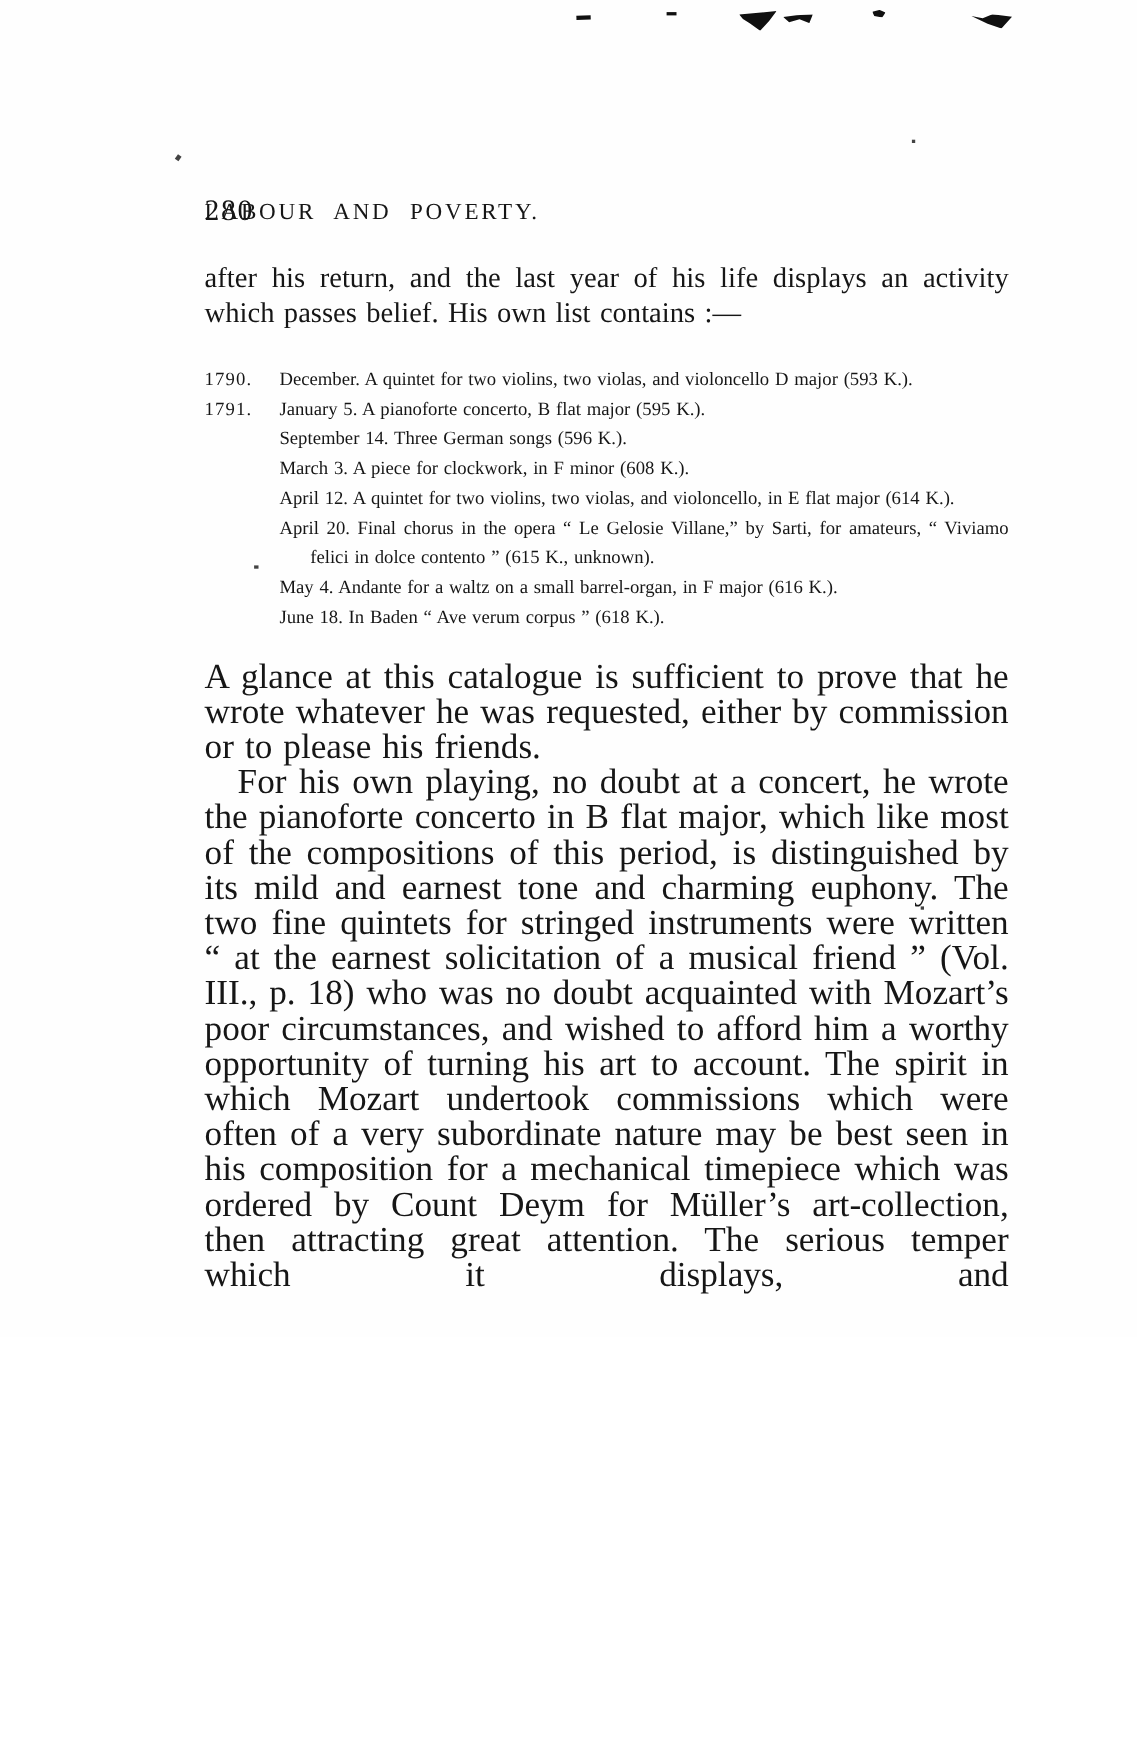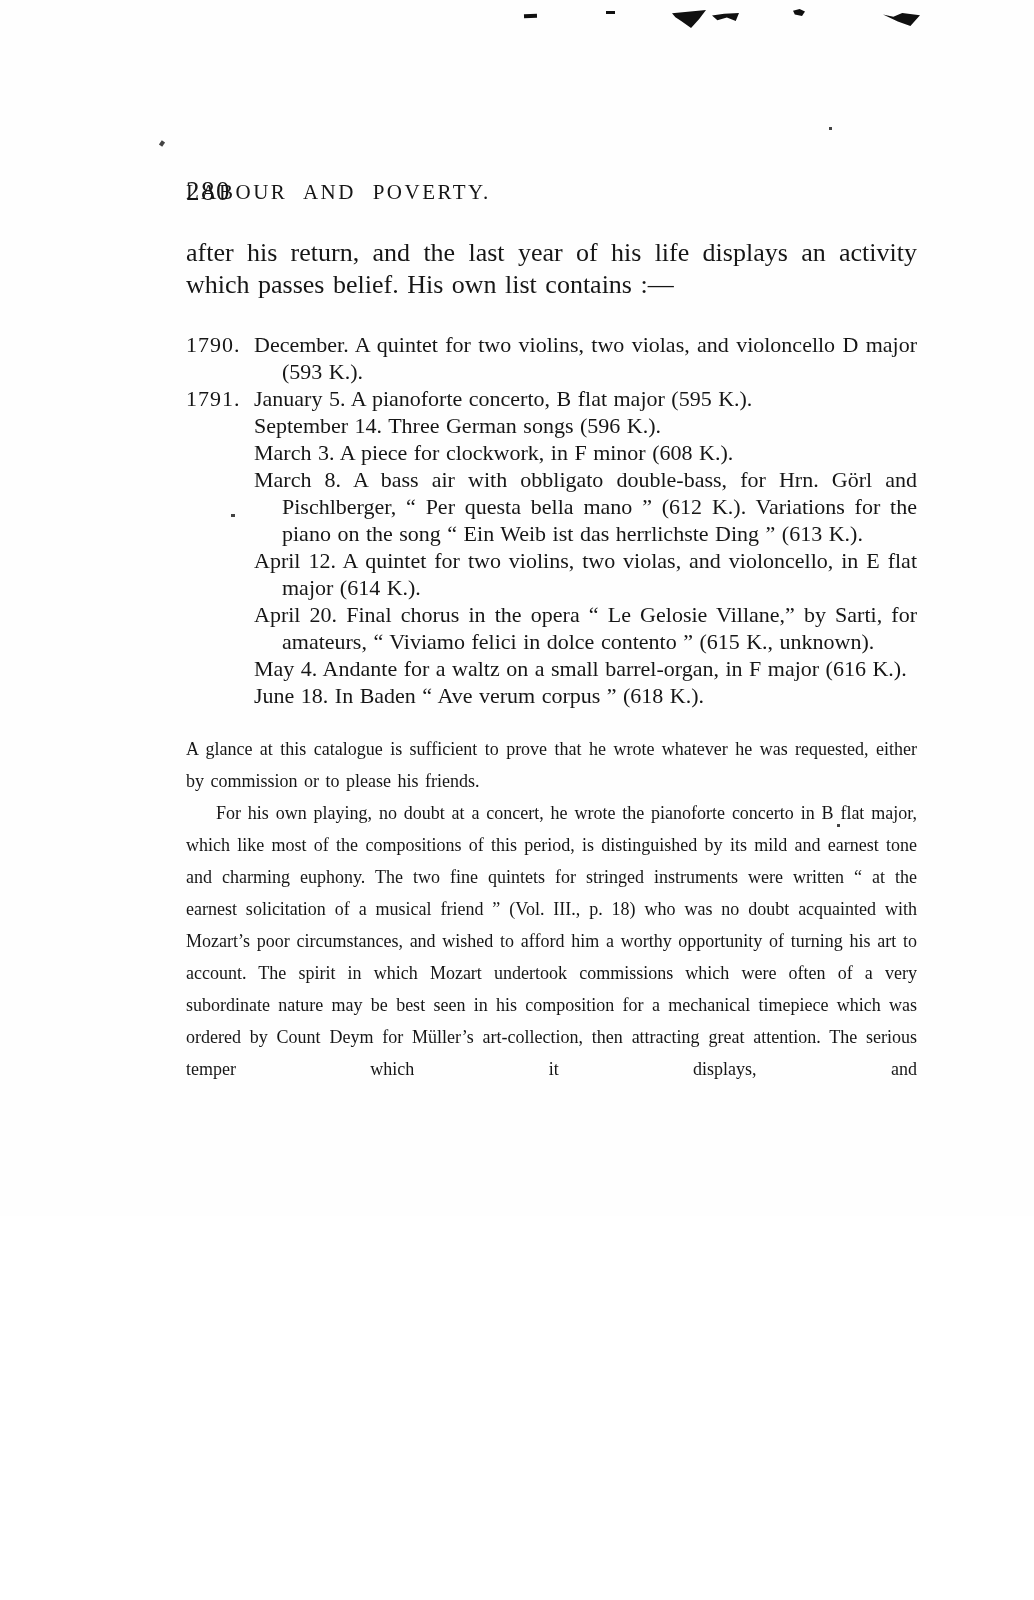--- a/index.html
+++ b/index.html
@@ -27,36 +27,36 @@
     padding-top:4px;
   }
   .intro {
     margin:29px 0 0 0;
     font-size:26px; line-height:32px;
     text-align:justify;
     word-spacing:2px;
   }
   .catalogue {
     margin-top:30px;
-    font-size:22px; line-height:27px;
+    font-size:17px; line-height:27px;
   }
   .entry {
     position:relative;
     padding-left:96px;
     text-indent:-28px;
     text-align:justify;
     word-spacing:1px;
   }
   .entry .year {
     position:absolute; left:0; top:0;
     text-indent:0; letter-spacing:1px;
   }
   .para {
     margin:0;
-    font-size:18px; line-height:32px;
+    font-size:32px; line-height:32px;
     text-align:justify;
     word-spacing:2px;
   }
   .para.first { margin-top:24px; }
   .para.indented { text-indent:30px; }
   .para.continued { text-align-last:justify; }
   
   .art { position:absolute; background:#101010; }
   .speck { position:absolute; background:#222; opacity:.85; }
 </style>
@@ -87,21 +87,20 @@
       <span class="running-title">LABOUR AND POVERTY.</span>
     </div>
 
     <p class="intro">after his return, and the last year of his life displays an activity which passes belief.  His own list contains :—</p>
 
     <div class="catalogue" id="catalogue">
         <div class="entry"><span class="year">1790.</span><span>December.  A quintet for two violins, two violas, and violoncello D major (593 K.).</span></div>
         <div class="entry"><span class="year">1791.</span><span>January 5.  A pianoforte concerto, B flat major (595 K.).</span></div>
         <div class="entry"><span class="year"></span><span>September 14.  Three German songs (596 K.).</span></div>
         <div class="entry"><span class="year"></span><span>March 3.  A piece for clockwork, in F minor (608 K.).</span></div>
-        <div class="entry"><span class="year"></span><span>March 8.  A bass air with obbligato double-bass, for Hrn. Görl and Pischlberger, “ Per questa bella mano ” (612 K.).  Variations for the piano on the song “ Ein Weib ist das herrlichste Ding ” (613 K.).</span></div>
         <div class="entry"><span class="year"></span><span>April 12.  A quintet for two violins, two violas, and violoncello, in E flat major (614 K.).</span></div>
         <div class="entry"><span class="year"></span><span>April 20.  Final chorus in the opera “ Le Gelosie Villane,” by Sarti, for amateurs, “ Viviamo felici in dolce contento ” (615 K., unknown).</span></div>
         <div class="entry"><span class="year"></span><span>May 4.  Andante for a waltz on a small barrel-organ, in F major (616 K.).</span></div>
         <div class="entry"><span class="year"></span><span>June 18.  In Baden “ Ave verum corpus ” (618 K.).</span></div>
       </div>
 
     <p class="para first">A glance at this catalogue is sufficient to prove that he wrote whatever he was requested, either by commission or to please his friends.</p>
     <p class="para indented continued">For his own playing, no doubt at a concert, he wrote the pianoforte concerto in B flat major, which like most of the compositions of this period, is distinguished by its mild and earnest tone and charming euphony.  The two fine quintets for stringed instruments were written “ at the earnest solicitation of a musical friend ” (Vol. III., p. 18) who was no doubt acquainted with Mozart’s poor circumstances, and wished to afford him a worthy opportunity of turning his art to account.  The spirit in which Mozart undertook commissions which were often of a very subordinate nature may be best seen in his composition for a mechanical timepiece which was ordered by Count Deym for Müller’s art-collection, then attracting great attention.  The serious temper which it displays, and</p>
 
   </div>

